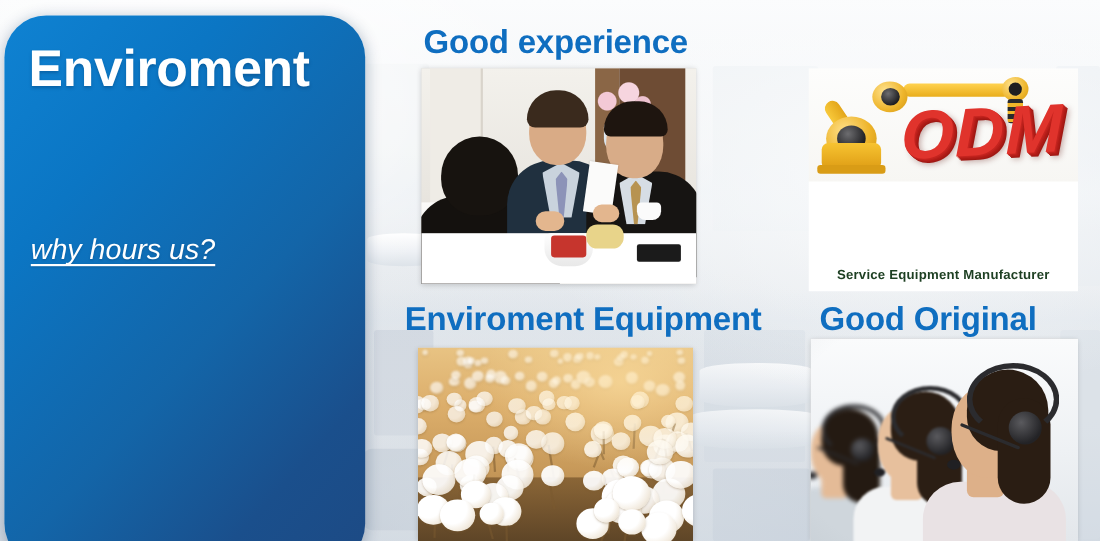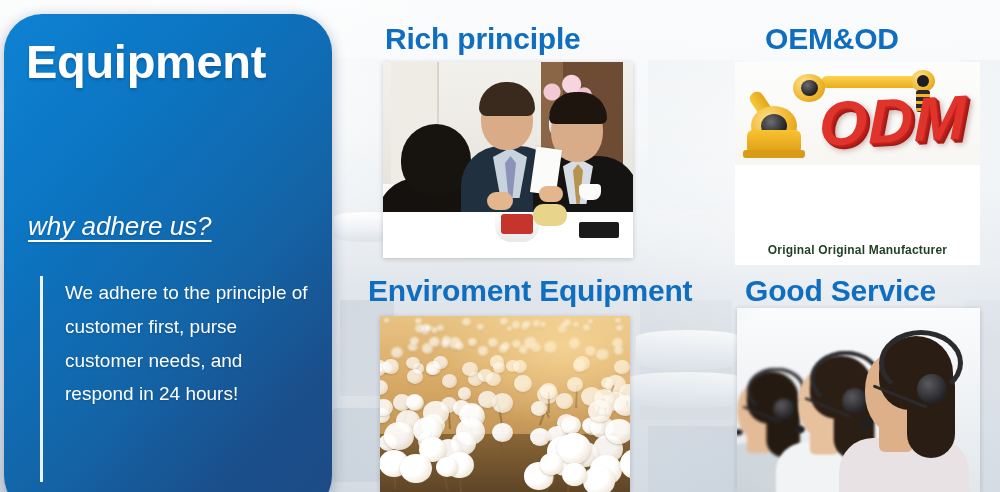--- a/index.html
+++ b/index.html
@@ -238,32 +238,28 @@
     <div class="roll r2"></div>
     <div class="bg-band b3"></div>
     <div class="bg-blk k2"></div>
     <div class="bg-blk k5"></div>
     <div class="bg-blk k8"></div>
     <div class="bg-haze"></div>
   </div>
 
   <div class="panel">
     <div class="panel-title">
-      <span class="l2">Equipment</span>
+      <span class="l2">Enviroment</span>
     </div>
-    <div class="panel-sub">why adhere us?</div>
-    <div class="panel-quote">
-      <p>We adhere to the principle of customer first, purse customer needs, and respond in 24 hours!</p>
-    </div>
+    <div class="panel-sub">why hours us?</div>
   </div>
 
-  <div class="head h-rich">Rich principle</div>
-  <div class="head h-oem">OEM&amp;OD</div>
+  <div class="head h-rich">Good experience</div>
   <div class="head h-env">Enviroment Equipment</div>
-  <div class="head h-svc">Good Service</div>
+  <div class="head h-svc">Good Original</div>
 
   <div class="photo p-meeting">
     <div class="mt-wall"></div>
     <div class="mt-panelL"></div>
     <div class="mt-panelR2"></div>
     <div class="mt-panelR"></div>
     <div class="mt-flower"></div>
     <div class="mt-vase"></div>
     <div class="mt-table"></div>
     <div class="mt-body mA-b"></div>
@@ -515,17 +511,17 @@
       <div class="ra-wrist"></div>
       <div class="ra-wj"></div>
       <div class="ra-tool"></div>
       <div class="ra-shoulder"></div>
       <div class="ra-sj"></div>
       <div class="ra-base"></div>
       <div class="ra-foot"></div>
       <div class="odm-txt">ODM</div>
     </div>
     <div class="odm-card">
-      <div class="oem-sub">Original Original Manufacturer</div>
+      <div class="oem-sub">Service Equipment Manufacturer</div>
     </div>
   </div>
 
 </div>
 
 </body></html>

